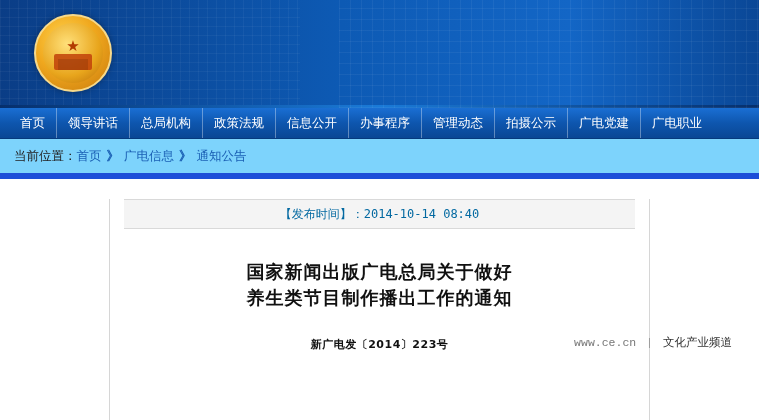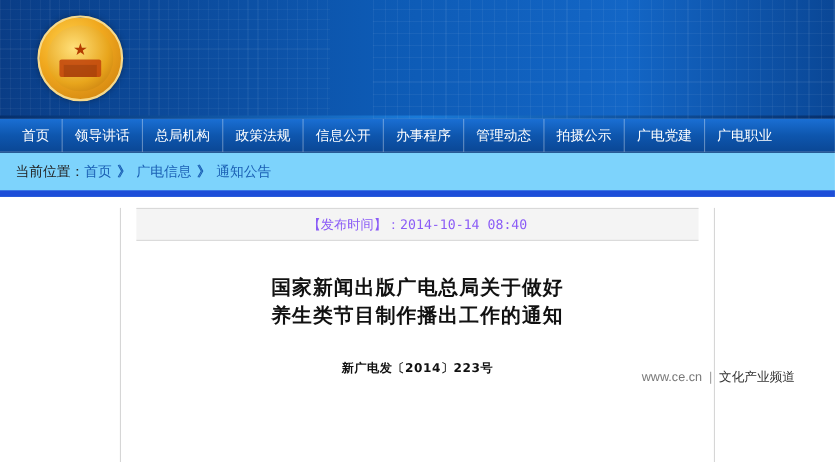--- a/index.html
+++ b/index.html
@@ -181,29 +181,29 @@
   .doc-title {
     text-align: center;
     font-size: 15px;
     font-weight: bold;
     color: #1a1a1a;
     padding-top: 28px;
     font-family: "DejaVu Sans", "Liberation Sans", sans-serif;
     letter-spacing: 0.5px;
   }
   .meta-bar {
-    margin-top: 10px;
+    margin-top: 20px;
     height: 28px;
     background: #f4f4f4;
     border-top: 1px solid #d9d9d9;
     border-bottom: 1px solid #d9d9d9;
     display: flex;
     align-items: center;
     justify-content: center;
-    color: #8b5cf6;
+    color: #0369a1;
     font-size: 12px;
     font-family: "DejaVu Sans Mono", "Liberation Mono", monospace;
   }
   .meta-bar .meta-label {
     font-family: "DejaVu Sans", "Liberation Sans", sans-serif;
   }
   .body-title {
     margin-top: 30px;
     text-align: center;
     font-size: 18px;
@@ -238,21 +238,21 @@
     color: #d40000;
     font-family: "DejaVu Sans", "Liberation Sans", sans-serif;
     letter-spacing: 1px;
     line-height: 30px;
     text-shadow: 0 1px 0 rgba(255,255,255,0.6);
   }
   .wm-sub {
     margin-top: 5px;
     font-size: 11.5px;
     color: #555555;
-    font-family: Liberation Sans, sans-serif;
+    font-family: Liberation Mono, monospace;
     white-space: nowrap;
   }
   .wm-sub .wm-url { color: #777777; }
   .wm-sub .wm-bar { color: #999999; margin: 0 3px; }
   .wm-sub .wm-chan { color: #333333; }
 </style>
 </head>
 <body>
 
 <div class="page">

